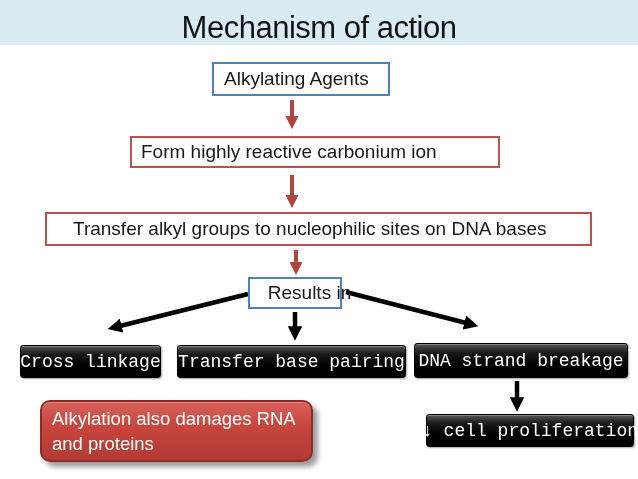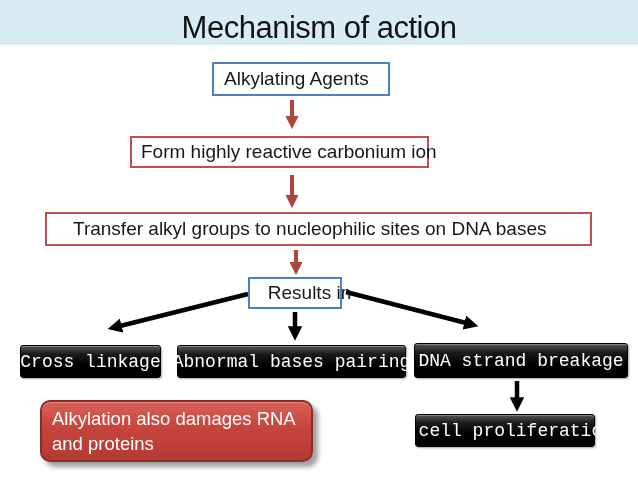--- a/index.html
+++ b/index.html
@@ -18,35 +18,35 @@
   }
   .box{
     position:absolute;background:#ffffff;color:#181818;
     display:flex;align-items:center;font-size:19px;white-space:nowrap;
     box-sizing:border-box;
   }
   .box.blue{border:2px solid #4f81bd;}
   .box.red{border:2px solid #c0504d;}
   .box.center{justify-content:center;padding-left:29px;}
   #box1{left:212px;top:62px;width:178px;height:34px;padding-left:10px;}
-  #box2{left:130px;top:136px;width:299px;height:32px;padding-left:9px;}
+  #box2{left:130px;top:136px;width:370px;height:32px;padding-left:9px;}
   #box3{left:45px;top:212px;width:547px;height:34px;padding-left:26px;}
   #box4{left:248px;top:277px;width:94px;height:32px;}
   .bbox{
     position:absolute;color:#ffffff;font-size:18px;white-space:nowrap;
     display:flex;align-items:center;justify-content:center;box-sizing:border-box;
     background:linear-gradient(180deg,#565656 0%,#1b1b1b 26%,#000000 62%);
     border:1px solid #000;border-radius:3px;
     box-shadow:inset 0 1px 0 rgba(255,255,255,0.28), 1px 1px 2px rgba(0,0,0,0.35);
     font-family:Liberation Mono, monospace;
   }
   #out1{left:20px;top:345px;width:141px;height:33px;}
   #out2{left:177px;top:345px;width:229px;height:33px;}
   #out3{left:414px;top:343px;width:214px;height:35px;}
-  #conseq{left:415px;top:414px;width:180px;height:33px;}
+  #conseq{left:426px;top:414px;width:208px;height:33px;}
   .note{
     position:absolute;left:40px;top:400px;width:273px;height:62px;
     box-sizing:border-box;padding:7px 10px 6px 10px;
     color:#ffffff;font-size:18.5px;line-height:1.32;
     background:linear-gradient(180deg,#d8625a 0%,#c8463e 40%,#b23a33 100%);
     border:2px solid #8e2b26;border-radius:10px;
     box-shadow:5px 5px 5px #9f9f9f, inset 0 1px 0 rgba(255,255,255,0.25);
     display:flex;align-items:center;
   }
   .arrows{position:absolute;left:0;top:0;width:638px;height:479px;pointer-events:none;}
@@ -92,21 +92,21 @@
 
   <div class="box blue center" id="box4">
     <span>Results in</span>
   </div>
 
   <div class="bbox" id="out1">
     <span>Cross linkage</span>
   </div>
 
   <div class="bbox" id="out2">
-    <span>Abnormal bases pairing</span>
+    <span>Transfer base pairing</span>
   </div>
 
   <div class="bbox" id="out3">
     <span>DNA strand breakage</span>
   </div>
 
   <div class="bbox" id="conseq">
     <span>↓ cell proliferation</span>
   </div>
 

